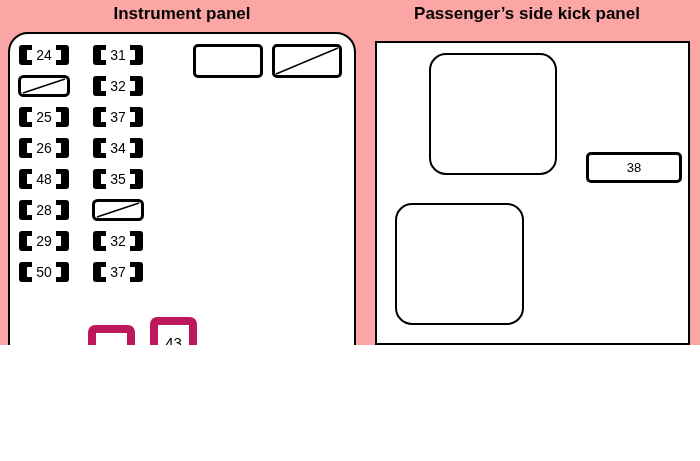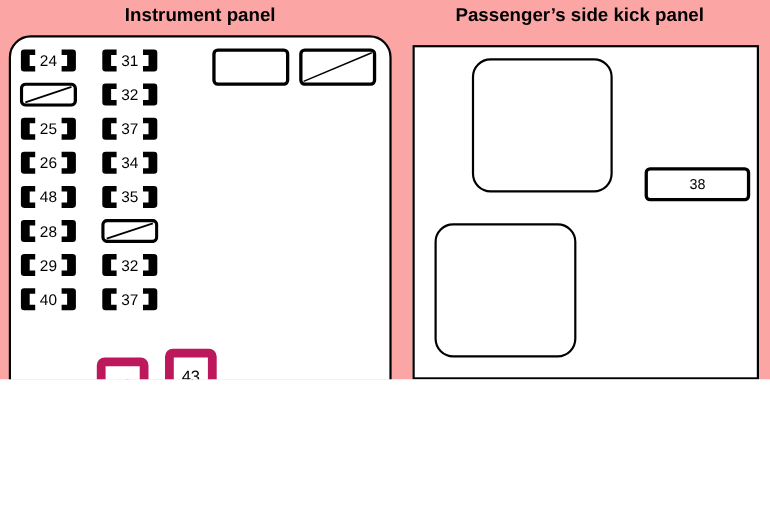--- a/index.html
+++ b/index.html
@@ -235,21 +235,21 @@
                  M 48 1 H 38 V 6 H 43 V 16 H 38 V 21 H 48 A 3 3 0 0 0 51 18 V 4 A 3 3 0 0 0 48 1 Z" fill="#000000"></path>
       </svg>
       <span class="fuse-num">29</span>
     </div>
 
     <div class="fuse-slot">
       <svg width="52" height="22" viewBox="0 0 52 22">
         <path d="M 4 1 H 14 V 6 H 9 V 16 H 14 V 21 H 4 A 3 3 0 0 1 1 18 V 4 A 3 3 0 0 1 4 1 Z
                  M 48 1 H 38 V 6 H 43 V 16 H 38 V 21 H 48 A 3 3 0 0 0 51 18 V 4 A 3 3 0 0 0 48 1 Z" fill="#000000"></path>
       </svg>
-      <span class="fuse-num">40</span>
+      <span class="fuse-num">50</span>
     </div>
   </div>
 
   <div class="fuse-col" id="fuse-col-right">
 
     <div class="fuse-slot">
       <svg width="52" height="22" viewBox="0 0 52 22">
         <path d="M 4 1 H 14 V 6 H 9 V 16 H 14 V 21 H 4 A 3 3 0 0 1 1 18 V 4 A 3 3 0 0 1 4 1 Z
                  M 48 1 H 38 V 6 H 43 V 16 H 38 V 21 H 48 A 3 3 0 0 0 51 18 V 4 A 3 3 0 0 0 48 1 Z" fill="#000000"></path>
       </svg>

